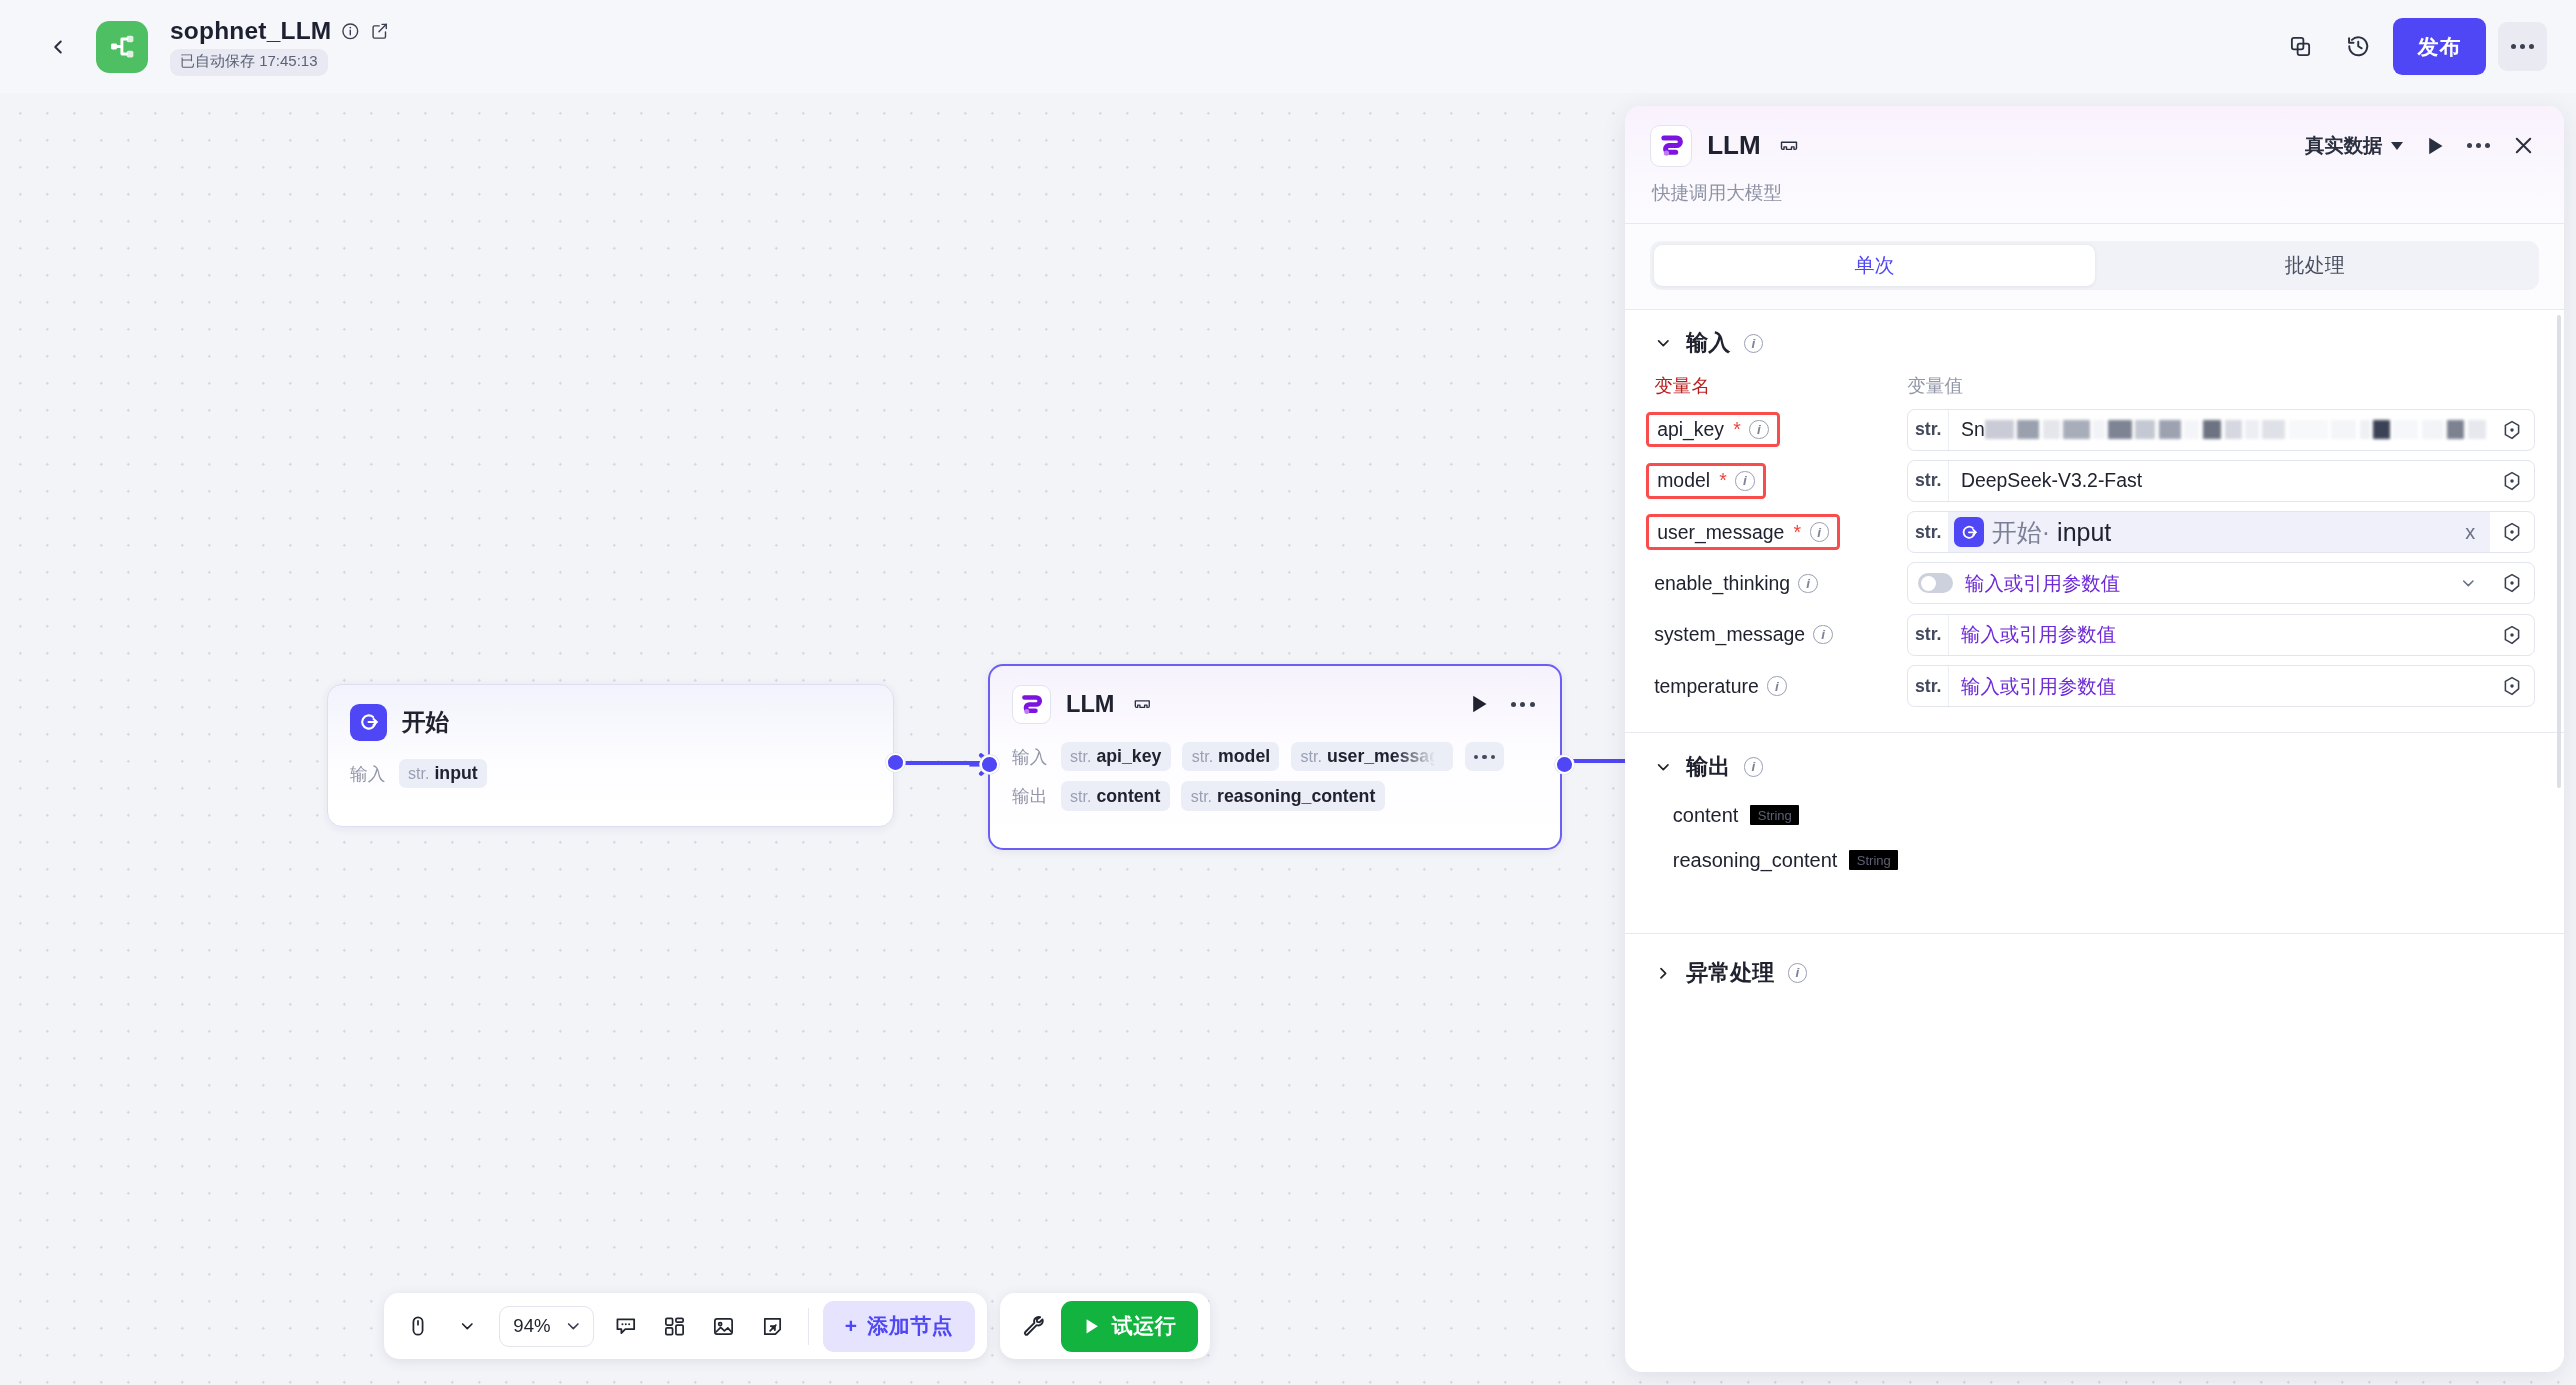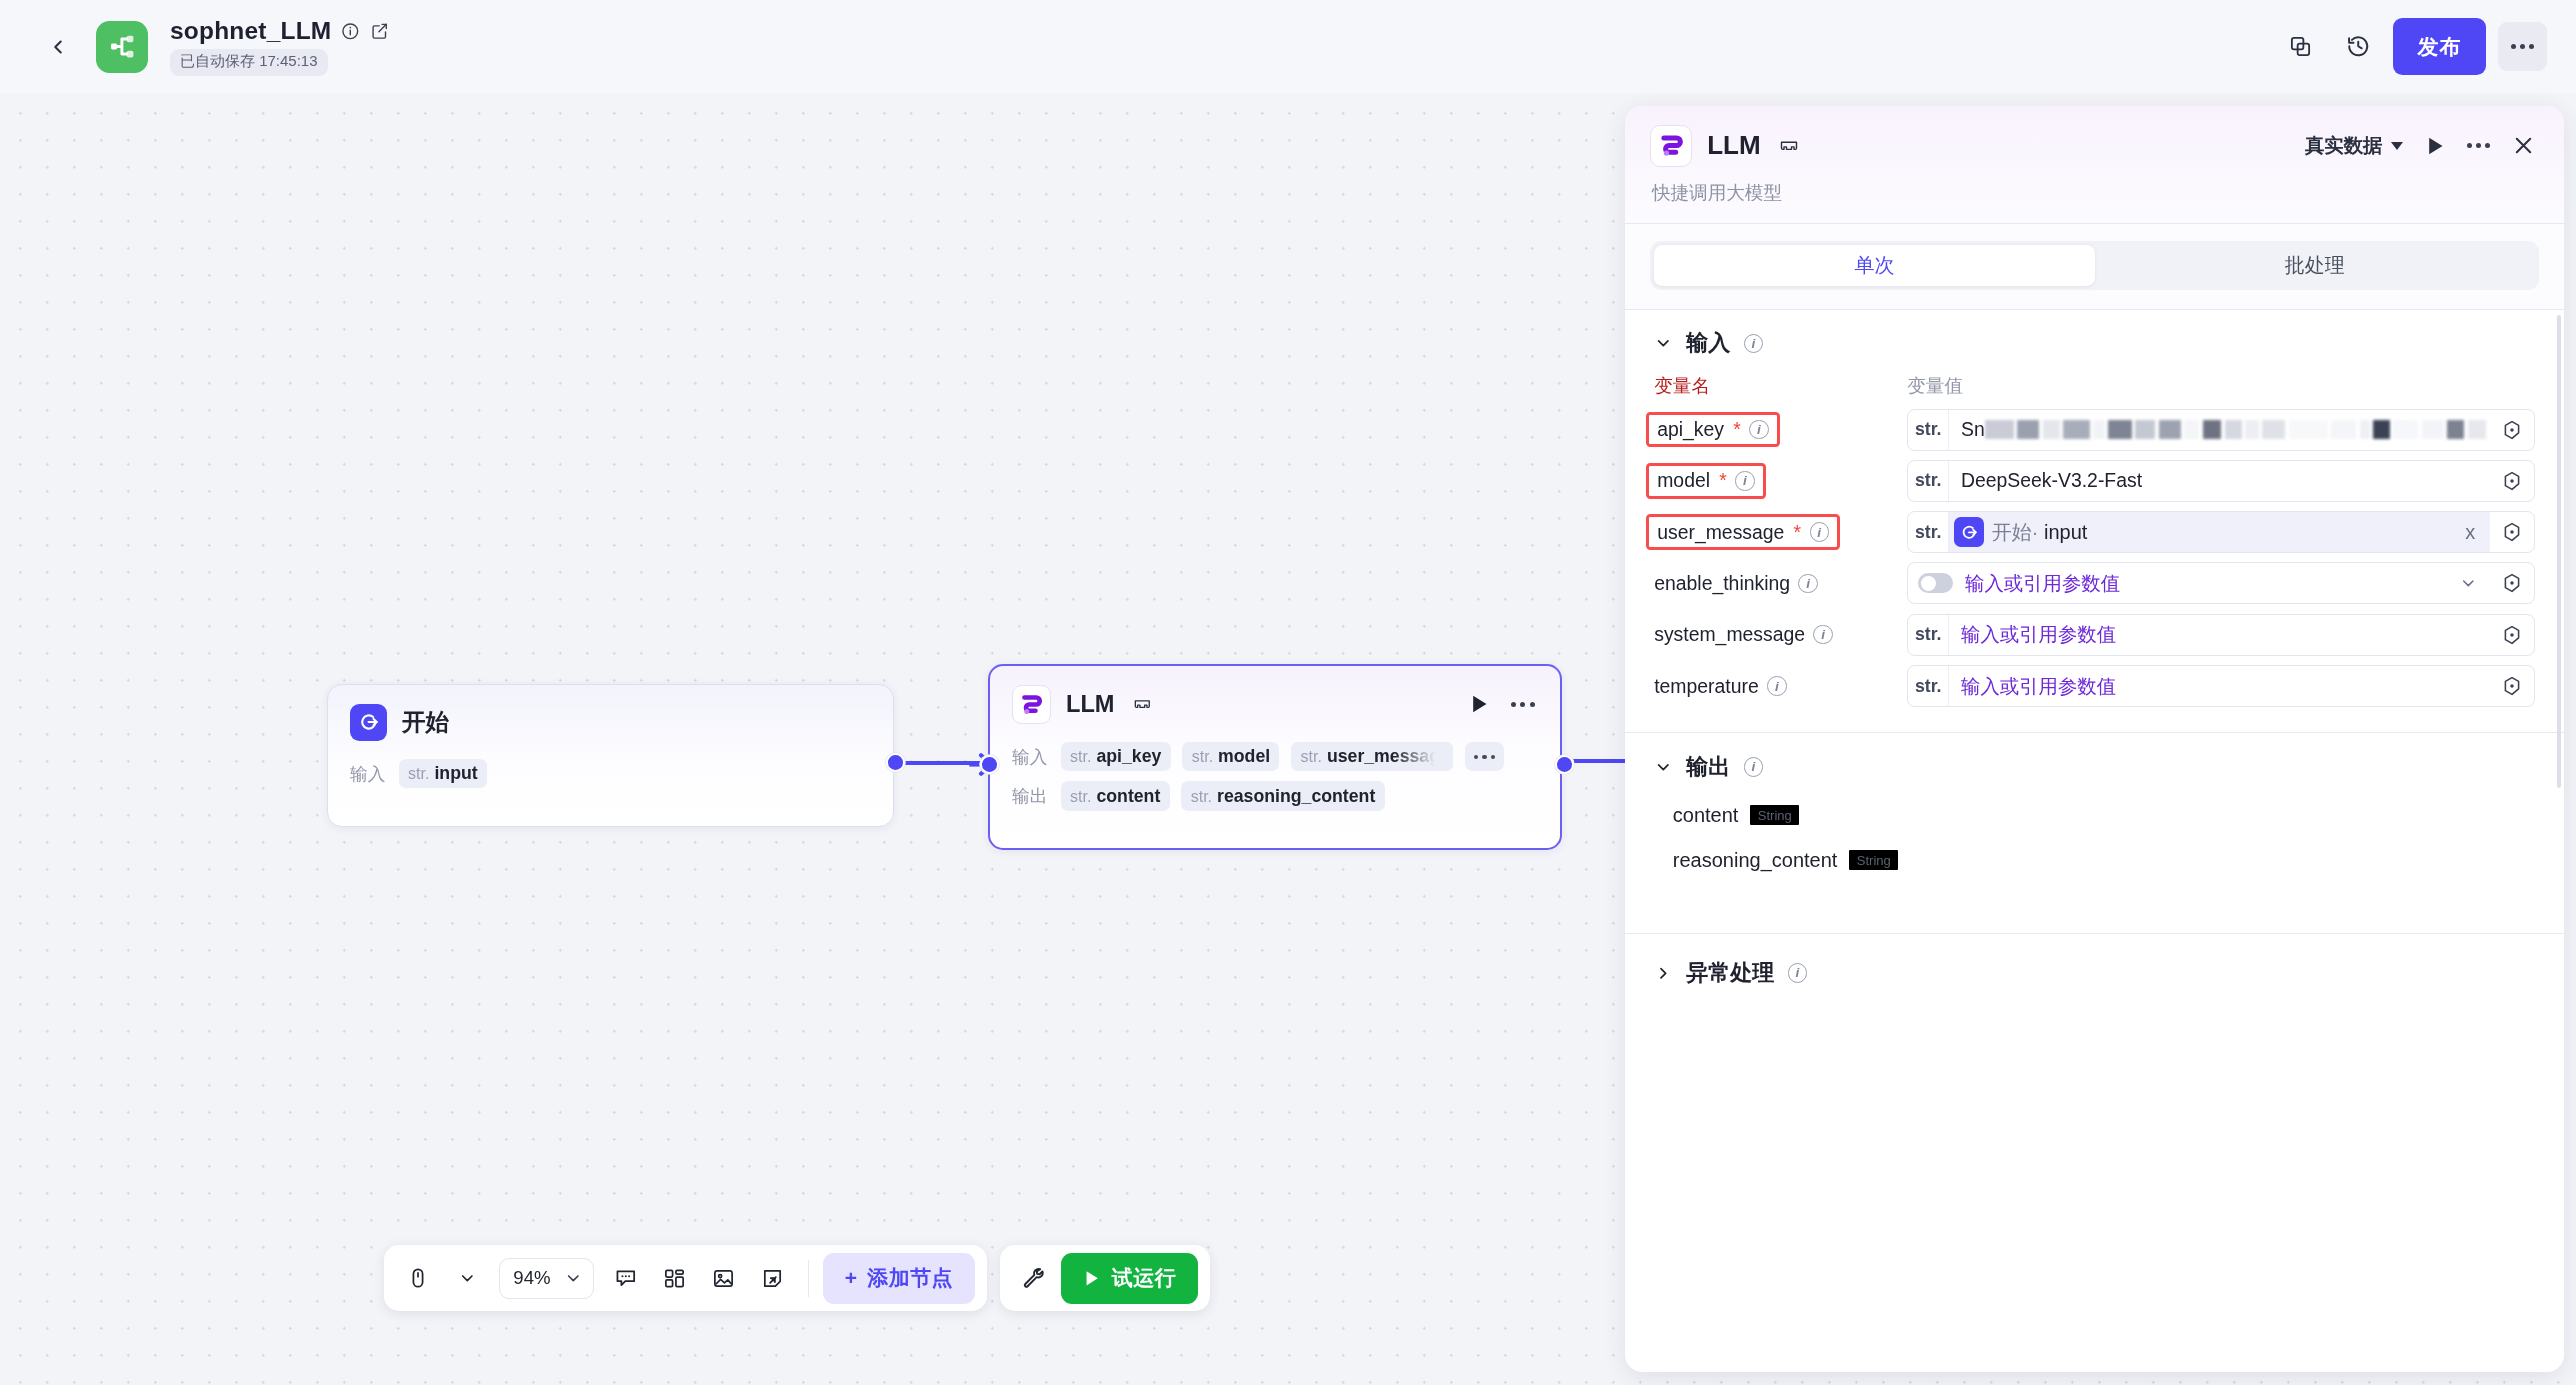--- a/index.html
+++ b/index.html
@@ -117,21 +117,21 @@
   .chip-more i { width: 4.2px; height: 4.2px; border-radius: 50%; background: #444a5e; display: block; margin: 0 2.1px; }
 
   .port {
     position: absolute; width: 18.6px; height: 18.6px; border-radius: 50%;
     background: #4f46f5; border: 2.5px solid #fff; box-shadow: 0 0 0 0.8px #e3e4ef;
   }
   .edge-line { position: absolute; background: #4f46f5; }
 
   
   .bottom-bar {
-    position: absolute; left: 384px; top: 1152px;
+    position: absolute; left: 384px; top: 1200px;
     display: flex; align-items: center; gap: 13.5px; z-index: 20; justify-content: flex-end;
   }
   .tool-group {
     background: #fff; border-radius: 15px; height: 66px;
     display: flex; align-items: center; padding: 0 11.8px; gap: 5px;
     box-shadow: 0 2.5px 11.8px rgba(40,45,80,.1);
   }
   .tool-ico {
     width: 44px; height: 44px; border-radius: 8.4px;
     display: flex; align-items: center; justify-content: center;
@@ -244,21 +244,21 @@
   .masked { display: flex; align-items: center; gap: 0; height: 100%; padding-left: 11.8px; overflow: hidden; position: relative; }
   .masked .plain { font-size: 19.4px; color: #20232f; }
   .blk { display: inline-block; height: 18.6px; margin-right: 3.4px; border-radius: 0.8px; filter: blur(1.4px); }
 
   
   .ref-shell { flex: 1; display: flex; align-items: center; background: #eff0fa; height: 100%; padding-right: 10px; overflow: hidden; }
   .ref-ico {
     width: 30px; height: 30px; border-radius: 6.8px; background: #4f46f5;
     display: flex; align-items: center; justify-content: center; margin-left: 5px; flex: 0 0 auto;
   }
-  .ref-text { font-size: 20px; color: #20232f; margin-left: 7.6px; white-space: nowrap; }
+  .ref-text { font-size: 25px; color: #20232f; margin-left: 7.6px; white-space: nowrap; }
   .ref-text .dim { color: #7b8096; }
   .ref-x { margin-left: auto; font-size: 20px; color: #6b7184; cursor: pointer; padding: 0 5px; }
 
   .toggle {
     width: 35px; height: 20px; border-radius: 10px; background: #cdd1dd; position: relative;
     margin-left: 10px; flex: 0 0 auto; cursor: pointer;
   }
   .toggle::after { content:""; position:absolute; left: 2.5px; top: 2.5px; width: 15px; height: 15px; border-radius: 50%; background: #fff; }
 
   .out-row { display: flex; align-items: center; gap: 11.8px; margin-top: 22px; padding-left: 18.6px; }

